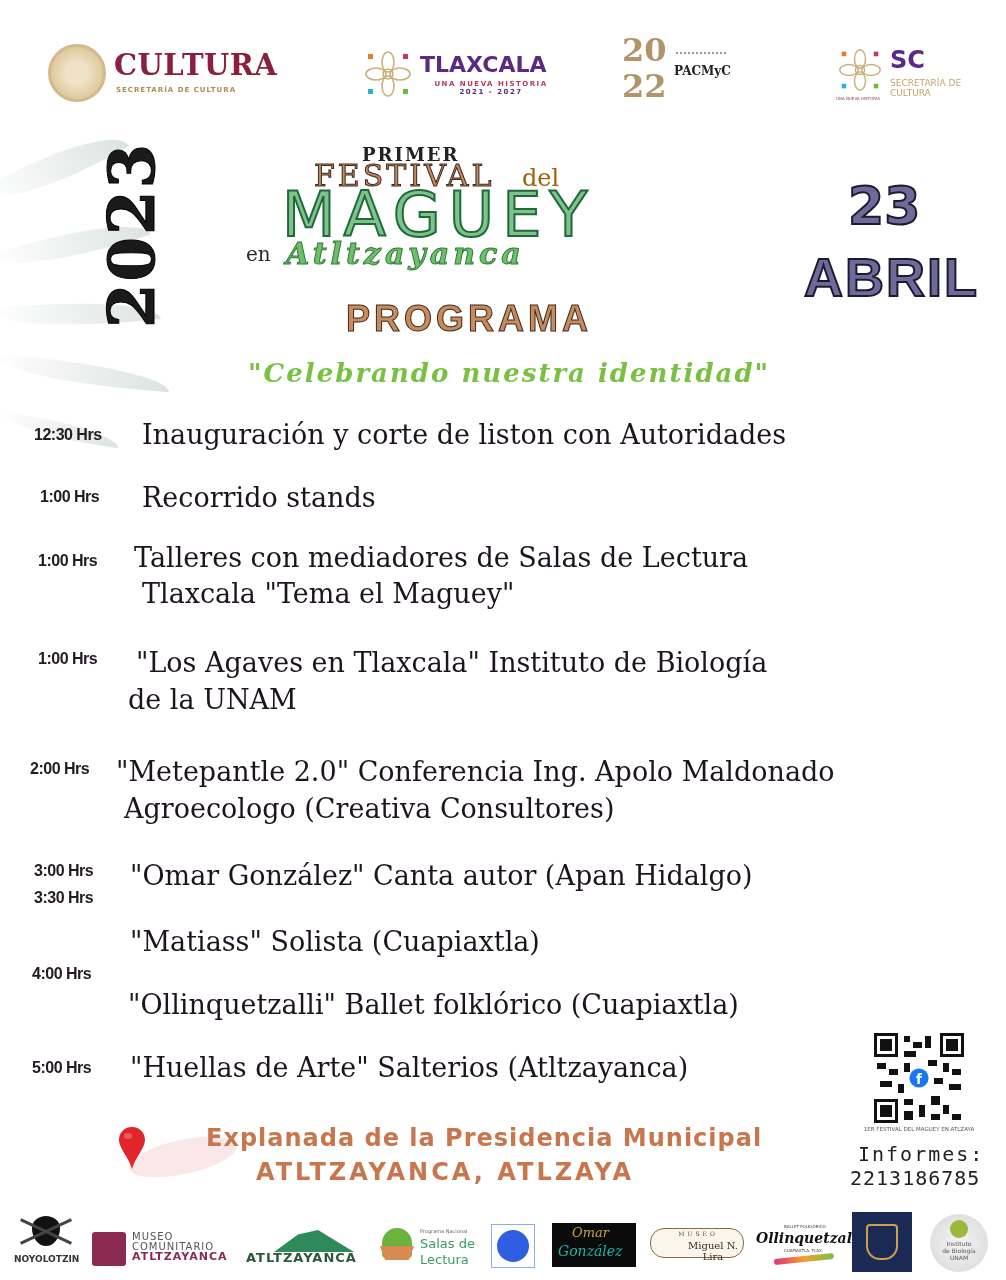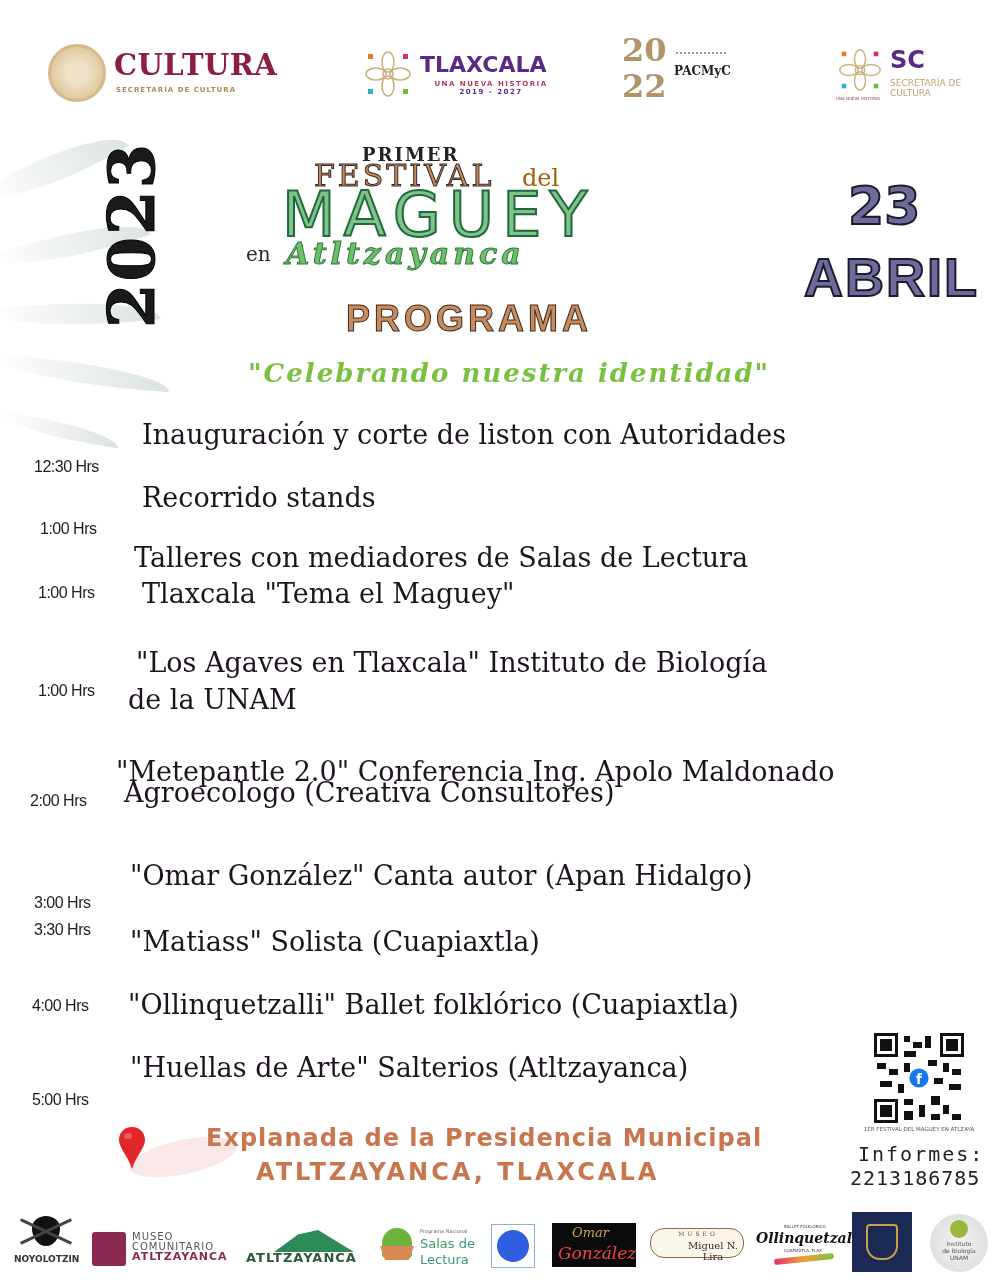--- a/index.html
+++ b/index.html
@@ -37,21 +37,21 @@
   .maguey { left:282px; top:178px; font-family:"DejaVu Sans", sans-serif; font-size:62px; color:#7fc28e; letter-spacing:8px; -webkit-text-stroke:2px #1f6a38; font-weight:normal; }
   .en { left:246px; top:242px; font-family:"DejaVu Serif", serif; font-size:20px; color:#2b2b2b; }
   .atltz { left:286px; top:236px; font-family:"DejaVu Serif", serif; font-style:italic; font-weight:bold; font-size:30px; color:#6dbf6b; letter-spacing:4px; -webkit-text-stroke:1px #2e7a35; }
   .programa { left:346px; top:298px; font-family:Liberation Sans, sans-serif; font-weight:bold; font-size:36px; color:#c98a5c; letter-spacing:4px; -webkit-text-stroke:1px #3a2a22; }
   .lema { left:248px; top:358px; font-family:"DejaVu Serif", serif; font-style:italic; font-weight:bold; font-size:26px; color:#7ac143; letter-spacing:2px; }
 
   .day { left:848px; top:176px; font-family:"DejaVu Sans", sans-serif; font-weight:bold; font-size:52px; color:#6e6a9a; -webkit-text-stroke:2px #1b1a2e; }
   .month { left:804px; top:246px; font-family:Liberation Sans, sans-serif; font-weight:bold; font-size:54px; color:#6e6a9a; -webkit-text-stroke:2px #1b1a2e; letter-spacing:2px; }
 
   
-  .time { position:absolute; font-family:"Liberation Sans", sans-serif; font-weight:normal; font-size:16px; color:#241a24; letter-spacing:-0.5px;margin-top:32px; }
+  .time { position:absolute; font-family:"Liberation Sans", sans-serif; font-weight:bold; font-size:16px; color:#241a24; letter-spacing:-0.5px; }
   .event { position:absolute; font-family:"DejaVu Serif", serif; font-size:27px; color:#1e1420; line-height:37px; white-space:nowrap; }
 
   
   .pin { left:118px; top:1126px; width:28px; height:44px; }
   .pin-shadow { left:128px; top:1140px; width:110px; height:34px; border-radius:50%; background:rgba(240,190,190,0.35); transform:rotate(-12deg); }
   .loc1 { left:166px; top:1124px; font-family:"DejaVu Sans", sans-serif; font-weight:bold; font-size:24px; color:#c8764e; letter-spacing:1px;margin-left:40px; }
   .loc2 { left:256px; top:1158px; font-family:"DejaVu Sans", sans-serif; font-weight:bold; font-size:24px; color:#c8764e; letter-spacing:3px; }
 
   
   .qr { left:874px; top:1032px; width:90px; height:92px; }
@@ -85,21 +85,21 @@
     <circle cx="24" cy="24" r="5"></circle>
   </g>
   <rect x="4" y="4" width="5" height="5" fill="#e87a2a"></rect>
     <rect x="39" y="4" width="5" height="5" fill="#c8365e"></rect>
   <rect x="4" y="39" width="5" height="5" fill="#2ab3d8"></rect>
     <rect x="39" y="39" width="5" height="5" fill="#6bbd3a"></rect>
 </svg>
 <div class="abs logo-tlax-title">TLAXCALA</div>
 <div class="abs logo-tlax-sub">
   <div>UNA NUEVA HISTORIA</div>
-  <div style="color:#5b2a86;">2019 - 2027</div>
+  <div style="color:#5b2a86;">2021 - 2027</div>
 </div>
 
 <div class="abs pac-num">
   <div>20</div>
   <div>22</div>
 </div>
 <div class="abs pac-small"></div>
 <div class="abs pac-label">PACMyC</div>
 
 <svg class="flower" style="left:838px;top:48px;width:44px;height:44px;" viewBox="0 0 48 48">
@@ -147,21 +147,21 @@
   <div class="time" style="left:38px;top:552px;">1:00 Hrs</div>
   <div class="event" style="left:134px;top:539px;">Talleres con mediadores de Salas de Lectura</div>
   <div class="event" style="left:142px;top:575px;">Tlaxcala  "Tema el Maguey"</div>
 
   <div class="time" style="left:38px;top:650px;">1:00 Hrs</div>
   <div class="event" style="left:136px;top:644px;">"Los Agaves en Tlaxcala" Instituto de Biología</div>
   <div class="event" style="left:128px;top:681px;">de la UNAM</div>
 
   <div class="time" style="left:30px;top:760px;">2:00 Hrs</div>
   <div class="event" style="left:116px;top:753px;">"Metepantle 2.0" Conferencia  Ing. Apolo Maldonado</div>
-  <div class="event" style="left:124px;top:774px;">Agroecologo (Creativa Consultores)</div>
+  <div class="event" style="left:124px;top:790px;">Agroecologo (Creativa Consultores)</div>
 
   <div class="time" style="left:34px;top:862px;">3:00 Hrs</div>
   <div class="event" style="left:130px;top:857px;">"Omar González" Canta autor (Apan Hidalgo)</div>
 
   <div class="time" style="left:34px;top:889px;text-align:right;">3:30 Hrs</div>
   <div class="event" style="left:130px;top:923px;">"Matiass" Solista (Cuapiaxtla)</div>
 
   <div class="time" style="left:32px;top:965px;">4:00 Hrs</div>
   <div class="event" style="left:128px;top:986px;">"Ollinquetzalli" Ballet folklórico (Cuapiaxtla)</div>
 
@@ -213,21 +213,21 @@
 <div class="abs qr-caption">1ER FESTIVAL DEL MAGUEY EN ATLZAYA</div>
 <div class="abs info-label">Informes:</div>
 <div class="abs info-phone">2213186785</div>
 
 <div class="abs pin-shadow"></div>
 <svg class="abs pin" viewBox="0 0 28 44">
   <path d="M14 1 C6 1 1 7 1 14 C1 22 10 30 14 43 C18 30 27 22 27 14 C27 7 22 1 14 1 Z" fill="#e0262b"></path>
   <ellipse cx="10" cy="10" rx="4" ry="3" fill="rgba(255,255,255,0.25)"></ellipse>
 </svg>
 <div class="abs loc1">Explanada de la Presidencia Municipal</div>
-<div class="abs loc2">ATLTZAYANCA, TLAXCALA</div>
+<div class="abs loc2">ATLTZAYANCA, ATLZAYA</div>
 
 <div>
 
   <div class="sp" style="left:14px;top:1212px;width:64px;height:56px;">
     <div style="position:absolute;left:18px;top:4px;width:28px;height:30px;background:#111;border-radius:50% 50% 50% 50%/40% 40% 60% 60%;"></div>
     <div style="position:absolute;left:4px;top:18px;width:56px;height:3px;background:#444;transform:rotate(25deg);"></div>
     <div style="position:absolute;left:4px;top:18px;width:56px;height:3px;background:#444;transform:rotate(-25deg);"></div>
     <div class="sp-text" style="position:absolute;left:0;top:42px;width:64px;text-align:center;font-size:9px;font-weight:bold;color:#333;">NOYOLOTZIN</div>
   </div>
 
@@ -252,21 +252,21 @@
     <div class="sp-text" style="position:absolute;left:42px;top:30px;font-size:13px;color:#3a9a6a;">Salas de</div>
     <div class="sp-text" style="position:absolute;left:42px;top:46px;font-size:13px;color:#3a9a6a;">Lectura</div>
   </div>
 
   <div class="sp" style="left:491px;top:1224px;width:44px;height:44px;border:1px solid #8ab0e0;background:#fff;">
     <div style="position:absolute;left:5px;top:5px;width:32px;height:32px;border-radius:50%;background:#2f5fe0;"></div>
   </div>
 
   <div class="sp" style="left:552px;top:1223px;width:84px;height:44px;background:#0b0b0b;">
     <div style="position:absolute;left:20px;top:2px;font-family:'DejaVu Serif',serif;font-style:italic;font-size:13px;color:#c9a24a;">Omar</div>
-    <div style="position:absolute;left:6px;top:20px;font-family:'DejaVu Serif',serif;font-style:italic;font-size:17px;color:#ef4444;">González</div>
+    <div style="position:absolute;left:6px;top:20px;font-family:'DejaVu Serif',serif;font-style:italic;font-size:14px;color:#14b8a6;">González</div>
   </div>
 
   <div class="sp" style="left:650px;top:1228px;width:94px;height:30px;border:1px solid #8a6a3a;border-radius:14px;background:#fbf6ec;">
     <div style="position:absolute;left:0;top:1px;width:94px;text-align:center;font-family:'DejaVu Serif',serif;font-size:6px;color:#6a4a2a;letter-spacing:3px;">MUSEO</div>
     <div style="position:absolute;left:0;top:11px;width:94px;text-align:center;font-family:'DejaVu Serif',serif;font-size:10px;color:#3a2a1a;padding-left:30px;">Miguel N. Lira</div>
   </div>
 
   <div class="sp" style="left:754px;top:1210px;width:90px;height:60px;">
     <div style="position:absolute;left:30px;top:14px;font-size:4px;color:#333;font-family:'DejaVu Sans',sans-serif;">BALLET FOLKLÓRICO</div>
     <div style="position:absolute;left:2px;top:20px;font-family:'DejaVu Serif',serif;font-style:italic;font-weight:bold;font-size:14px;color:#111;">Ollinquetzalli</div>

